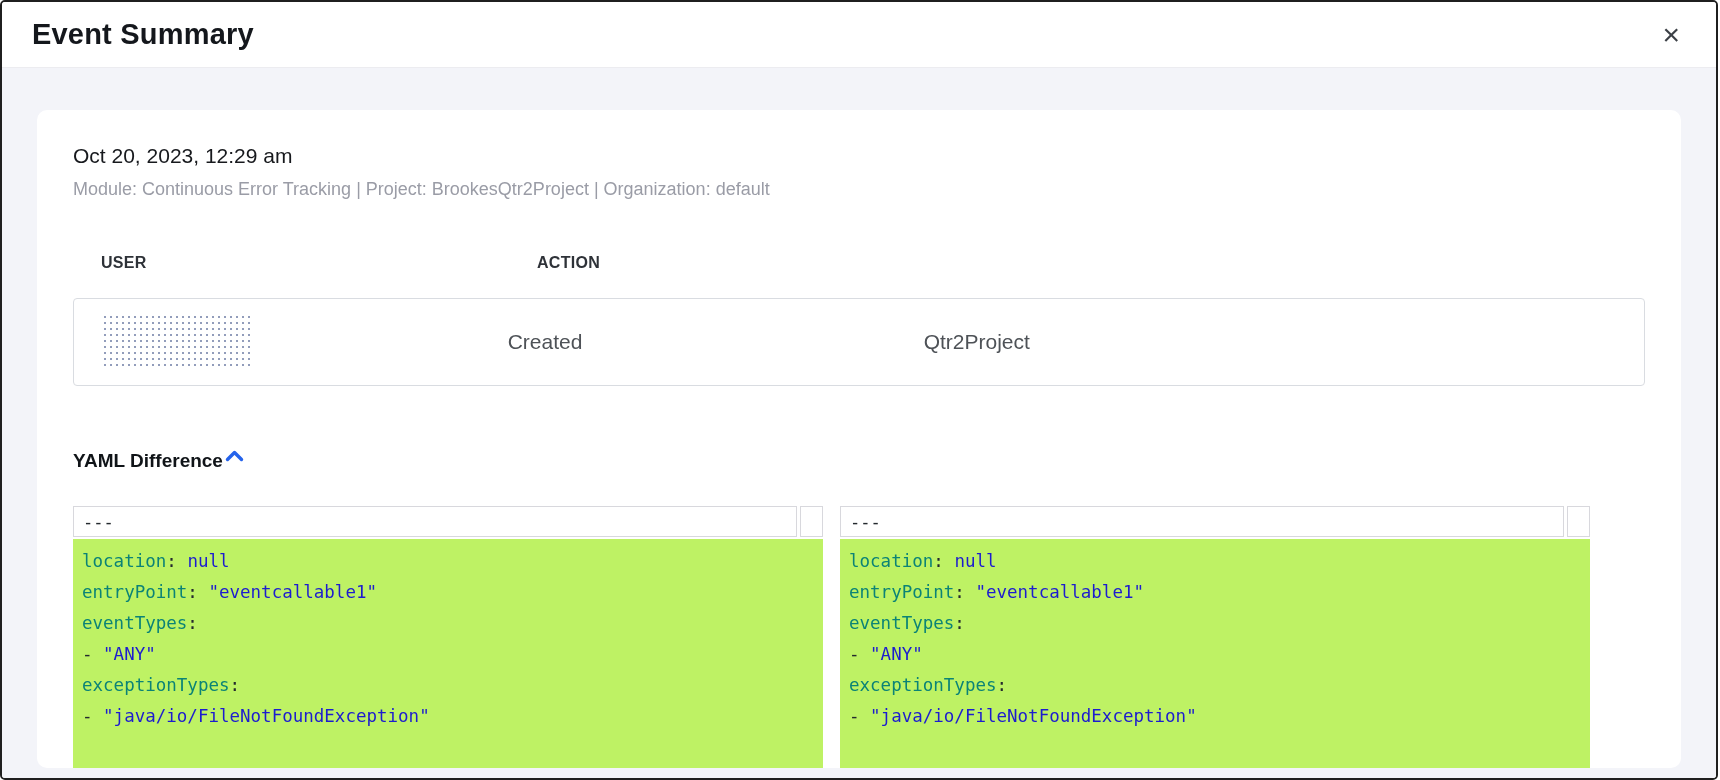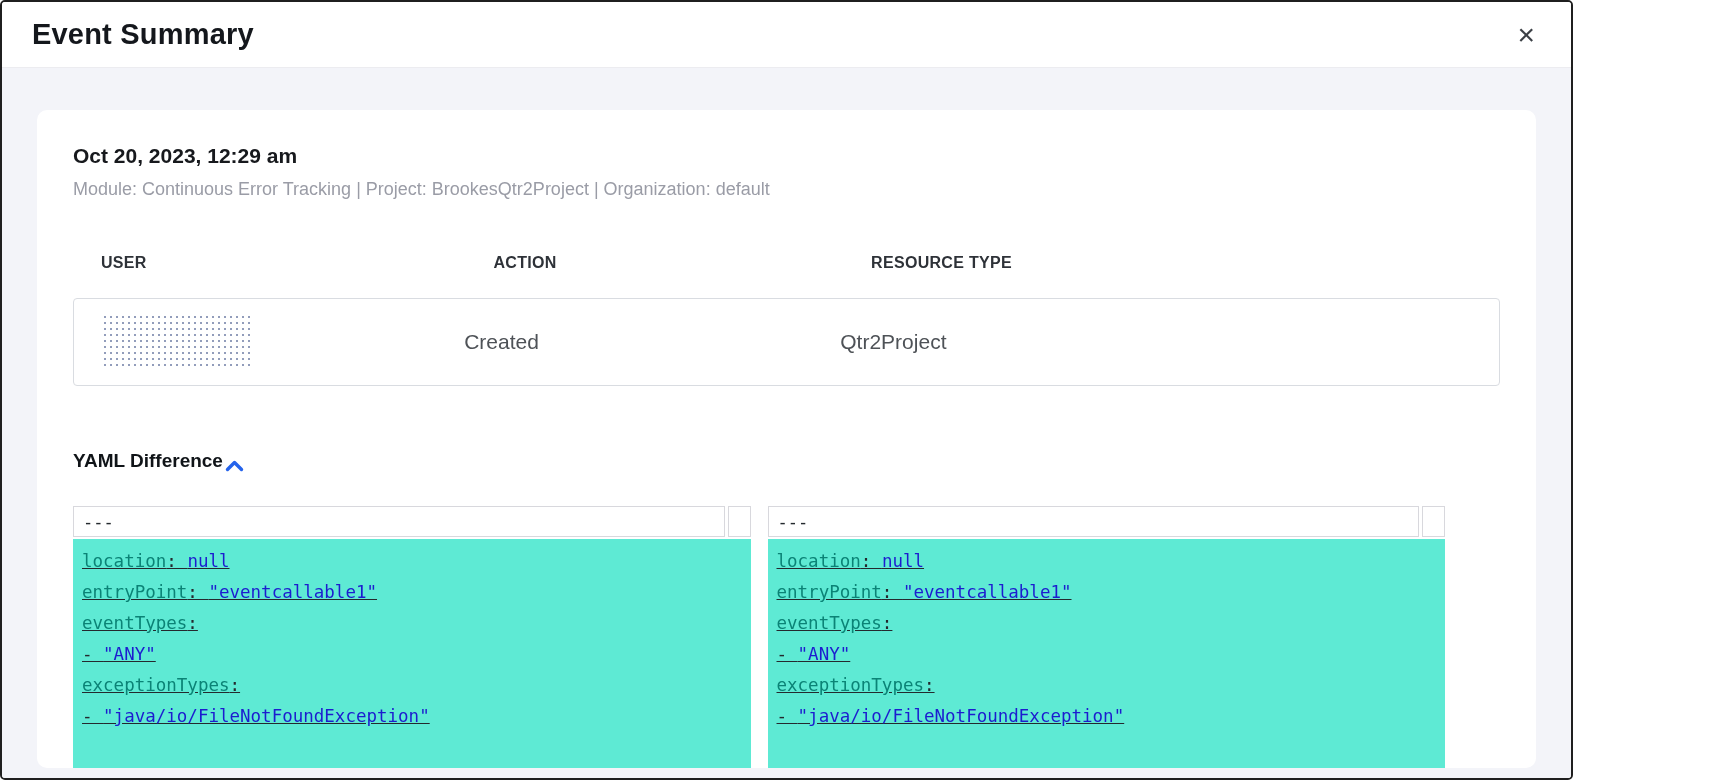--- a/index.html
+++ b/index.html
@@ -4,21 +4,21 @@
 <style>
   :root{
     --accent:#2563eb;
     --yaml-key:#0b8376;
     --yaml-str:#1c1ccf;
     --meta-text:#9a9ca6;
   }
   *{box-sizing:border-box;}
   body{margin:0;font-family:"Liberation Sans",sans-serif;background:#fff;}
   .frame{
-    width:1573px;height:780px;
+    width:1718px;height:780px;
     border:2px solid #1f1f1f;border-radius:5px;
     overflow:hidden;display:flex;flex-direction:column;background:#fff;
   }
   
   .modal-header{
     flex:0 0 66px;display:flex;align-items:center;justify-content:space-between;
     padding:0 30px;background:#fff;border-bottom:1px solid #ececf0;
   }
   .modal-title{font-size:29px;font-weight:700;color:#14171c;margin:0;letter-spacing:.2px;}
   .close-btn{
@@ -27,55 +27,55 @@
   }
   
   .modal-body{
     flex:1;background:#f3f4f9;padding:42px 35px 10px;overflow:hidden;
     display:flex;flex-direction:column;
   }
   .card{
     flex:1;background:#fff;border-radius:10px;padding:34px 36px 0;
     overflow:hidden;display:flex;flex-direction:column;
   }
-  .timestamp{font-size:21px;font-weight:700;color:#17191d;}
+  .timestamp{font-size:21px;font-weight:400;color:#17191d;}
   .meta{font-size:18px;color:var(--meta-text);margin-top:11px;}
   
   .tbl-cols{display:grid;grid-template-columns:17% 26% 29% 28%;}
   .tbl-head{margin-top:54px;font-size:16px;font-weight:700;color:#2e3238;letter-spacing:.3px;gap:24px;}
   .tbl-head .col{text-align:center;}
   .tbl-head .col.first{text-align:left;padding-left:28px;}
   .tbl-row{
     margin-top:26px;border:1px solid #d9dce1;border-radius:4px;height:88px;
     align-items:center;background:#fff;
   }
   .cell{font-size:21px;color:#4e5257;text-align:center;}
   .cell.first{text-align:left;padding-left:28px;}
   .redacted{
     width:152px;height:56px;border-radius:4px;
     background-image:radial-gradient(#7f8db0 1.1px, transparent 1.1px);
     background-size:6px 6px;opacity:.85;
   }
   
-  .yaml-label-row{margin-top:64px;display:flex;align-items:flex-end;gap:2px;}
+  .yaml-label-row{margin-top:64px;display:flex;align-items:flex-start;gap:2px;}
   .yaml-label{font-size:19px;font-weight:700;color:#101418;}
   .chevron{display:inline-flex;cursor:pointer;}
   .diff{margin-top:34px;margin-right:55px;display:flex;gap:17px;flex:1;min-height:0;}
   .pane{flex:1;display:flex;flex-direction:column;min-width:0;}
   .pane-top{display:flex;gap:3px;flex:0 0 31px;}
   .hdr-line{
     flex:1;background:#fff;border:1px solid #d8d8dd;
     display:flex;align-items:center;padding-left:9px;
     font-family:"DejaVu Sans Mono",monospace;font-size:17px;color:#24292e;
   }
   .hdr-corner{width:23px;background:#fff;border:1px solid #d8d8dd;}
   .code{
-    flex:1;background:#5eead4;margin-top:2px;padding:7px 0 20px 9px;
+    flex:1;background:#bef264;margin-top:2px;padding:7px 0 20px 9px;
     font-family:"DejaVu Sans Mono",monospace;font-size:17.5px;line-height:31px;
-    white-space:pre;overflow:hidden;color:#24292e;text-decoration:underline;
+    white-space:pre;overflow:hidden;color:#24292e;
   }
   .tk-key{color:var(--yaml-key);}
   .tk-str{color:var(--yaml-str);}
   .tk-val{color:var(--yaml-str);}
   .tk-plain{color:#24292e;}
 </style>
 </head>
 <body>
 
 <div class="frame">
@@ -89,21 +89,20 @@
 
   <div class="modal-body">
     <div class="card">
 
       <div class="timestamp">Oct 20, 2023, 12:29 am</div>
       <div class="meta">Module: Continuous Error Tracking | Project: BrookesQtr2Project | Organization: default</div>
 
       <div class="tbl-cols tbl-head">
         <div class="col first">USER</div>
         <div class="col">ACTION</div>
-        <div class="col">RESOURCE TYPE</div>
       </div>
 
       <div class="tbl-cols tbl-row">
         <div class="cell first">
           <div class="redacted"></div>
         </div>
         <div class="cell">Created</div>
         <div class="cell">Qtr2Project</div>
       </div>
 

